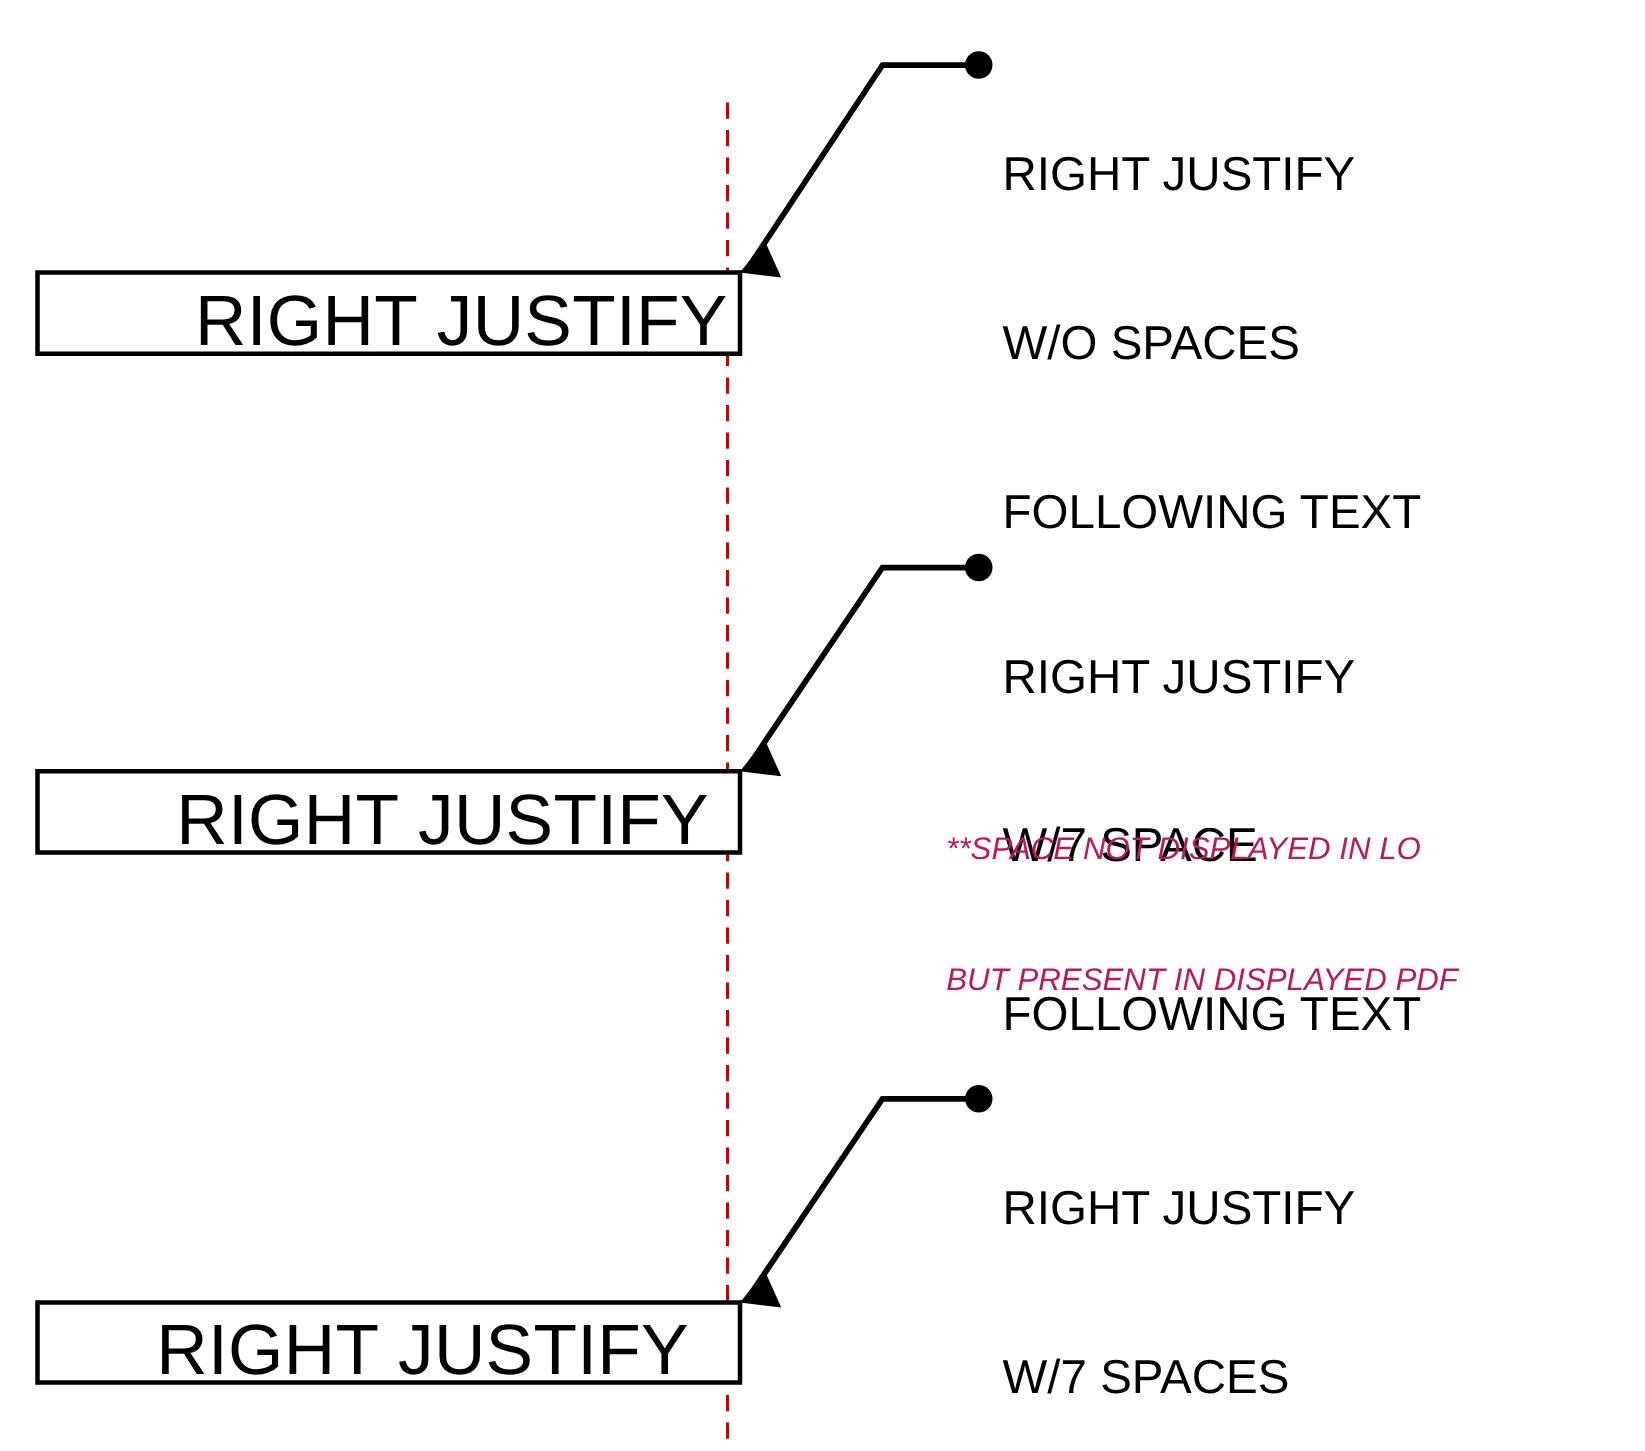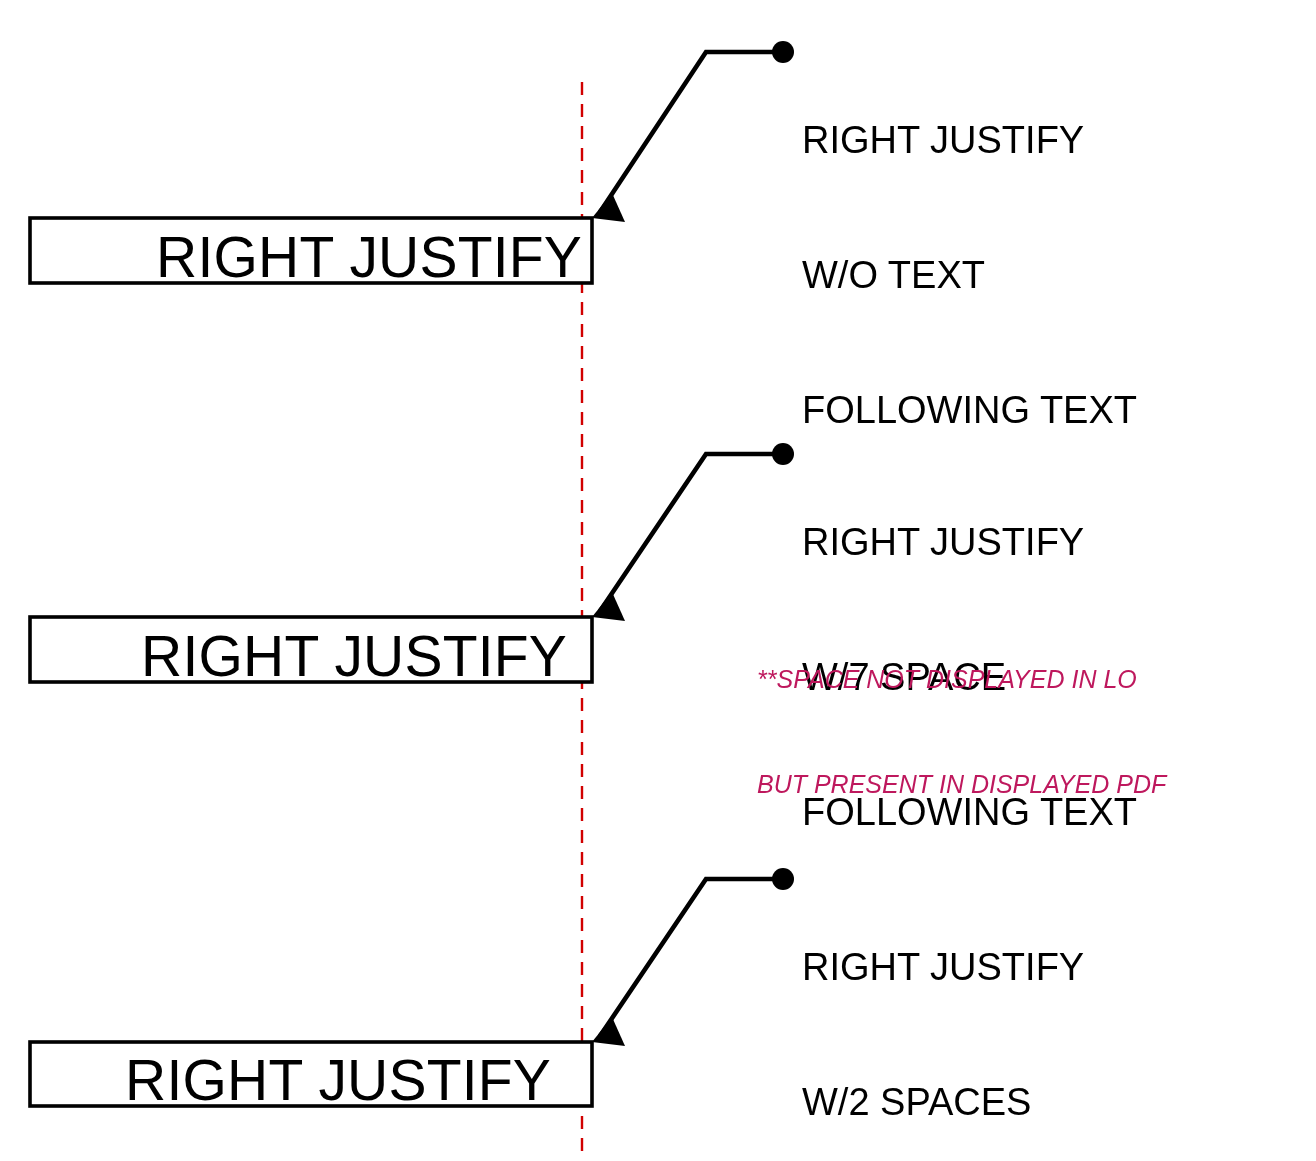--- a/index.html
+++ b/index.html
@@ -94,34 +94,34 @@
   </svg>
 
   <div class="box-text" style="left:30px; top:229px; width:552px;">RIGHT JUSTIFY</div>
 
   <div class="box-text" style="left:30px; top:628px; width:537px;">RIGHT JUSTIFY</div>
 
   <div class="box-text" style="left:30px; top:1052px; width:521px;">RIGHT JUSTIFY</div>
 
   <div class="callout" style="left:802px; top:28px;">
     <span class="callout-line">RIGHT JUSTIFY</span>
-    <span class="callout-line">W/O TEXT</span>
+    <span class="callout-line">W/O SPACES</span>
     <span class="callout-line">FOLLOWING TEXT</span>
   </div>
 
   <div class="callout" style="left:802px; top:430px;">
     <span class="callout-line">RIGHT JUSTIFY</span>
     <span class="callout-line">W/7 SPACE</span>
     <span class="callout-line">FOLLOWING TEXT</span>
   </div>
 
   <div class="red-note" style="left:757px; top:592px;">
     <span class="red-note-line">**SPACE NOT DISPLAYED IN LO</span>
     <span class="red-note-line">BUT PRESENT IN DISPLAYED PDF</span>
   </div>
 
   <div class="callout" style="left:802px; top:855px;">
     <span class="callout-line">RIGHT JUSTIFY</span>
-    <span class="callout-line">W/2 SPACES</span>
+    <span class="callout-line">W/7 SPACES</span>
     
   </div>
 
 </div>
 
 </body></html>

